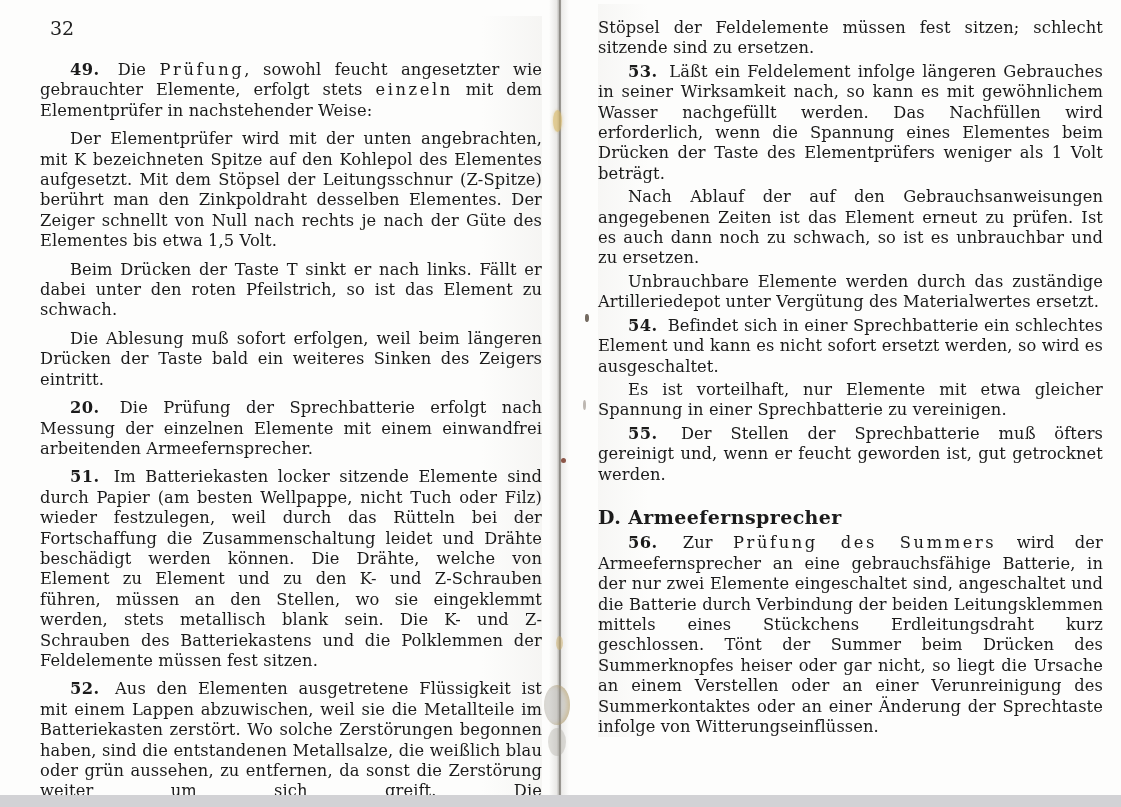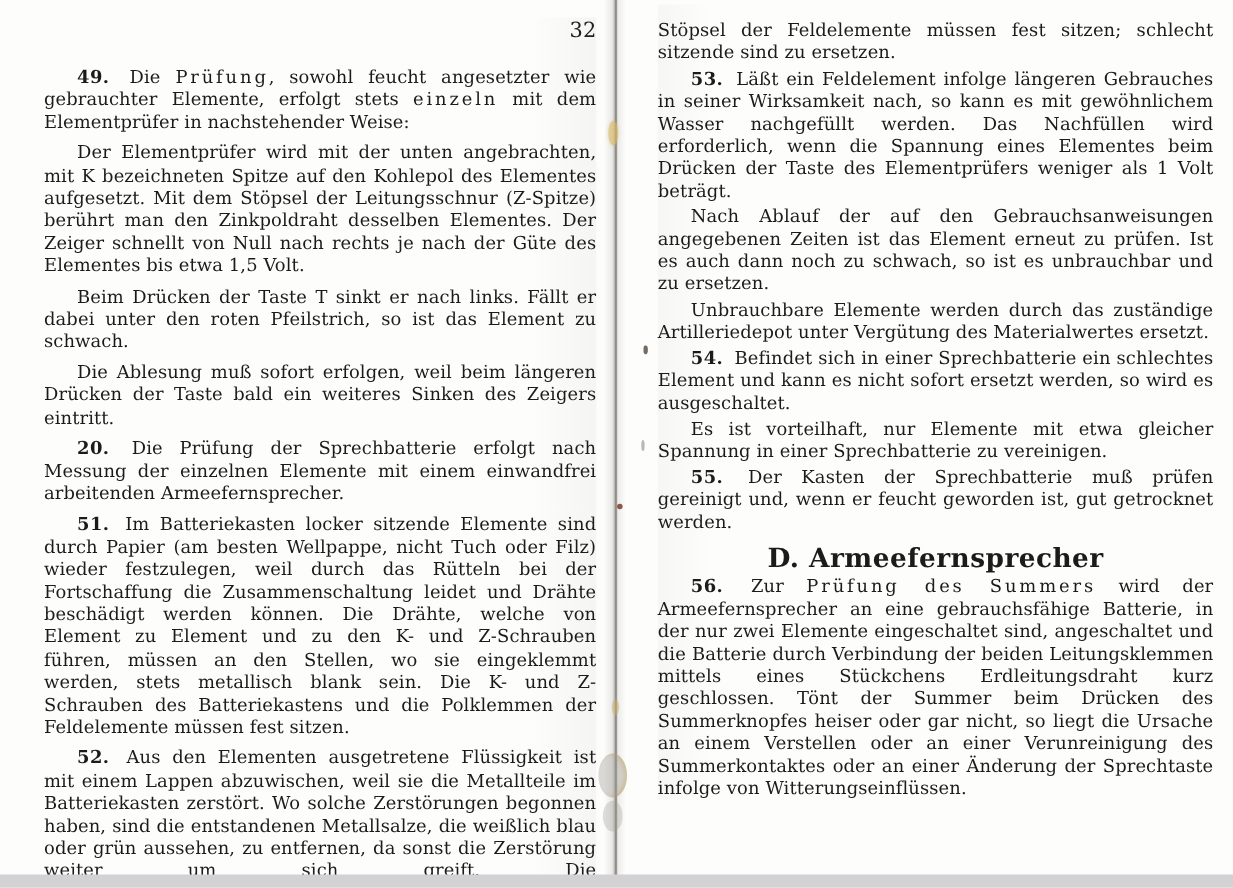--- a/index.html
+++ b/index.html
@@ -10,43 +10,42 @@
     overflow: hidden;
     font-family: "DejaVu Serif", serif;
     color: #1b1b1b;
   }
   .page { position: absolute; }
   #left-page  { left: 40px;  top: 16px; width: 502px;
                 background: linear-gradient(90deg, rgba(255,255,255,0) 88%, rgba(210,208,202,0.18) 100%); }
   #right-page { left: 598px; top: 4px;  width: 505px;
                 background: linear-gradient(90deg, rgba(210,208,202,0.15) 0%, rgba(255,255,255,0) 10%); }
   .pagenum { font-size: 19px; line-height: 24px; color: #202020; }
-  #left-page  .pagenum { text-align: right;  padding-left: 10px; }
+  #left-page  .pagenum { text-align: left;  padding-left: 10px; }
   #right-page .pagenum { text-align: right; padding-right: 22px; }
   .textcol {
     text-align: justify;
     font-size: 16.3px;
     line-height: 20.4px;
     letter-spacing: 0.1px;
   }
   #left-page  .textcol { margin-top: 20px; }
   #right-page .textcol { margin-top: 14px; }
   .textcol p { margin: 0; text-indent: 30px; }
   #left-page  .textcol p + p { margin-top: 8px; }
   #right-page .textcol p + p { margin-top: 3px; }
   #right-page .textcol h2 + p { margin-top: 4px; }
   p.noindent { text-indent: 0; }
   p.jlast { text-align-last: justify; }
   .num { font-weight: bold; letter-spacing: 0.4px; padding-right: 4px; }
   .sperr { letter-spacing: 2.6px; }
   h2.sec {
-    text-align: center;
-    font-size: 24px;
+    font-size: 19px;
     font-weight: bold;
-    margin: 12px 0 6px 0;
+    margin: 22px 0 6px 0;
     letter-spacing: 0.4px;
     text-indent: 0;
   }
   
   #gutter {
     position: absolute; left: 549px; top: 0; width: 20px; height: 796px;
     background: linear-gradient(90deg,
       rgba(142,139,132,0) 0%,
       rgba(142,139,132,0.18) 38%,
       rgba(110,107,100,0.45) 49%,
@@ -88,21 +87,21 @@
 </div>
 
 <div class="page" id="right-page">
   <div class="textcol">
       <p class="noindent"><span>Stöpsel der Feldelemente müssen fest sitzen; schlecht sitzende sind zu ersetzen.</span></p>
       <p><span class="num">53. </span><span>Läßt ein Feldelement infolge längeren Gebrauches in seiner Wirksamkeit nach, so kann es mit gewöhnlichem Wasser nachgefüllt werden. Das Nachfüllen wird erforderlich, wenn die Spannung eines Elementes beim Drücken der Taste des Elementprüfers weniger als 1 Volt beträgt.</span></p>
       <p><span>Nach Ablauf der auf den Gebrauchsanweisungen angegebenen Zeiten ist das Element erneut zu prüfen. Ist es auch dann noch zu schwach, so ist es unbrauchbar und zu ersetzen.</span></p>
       <p><span>Unbrauchbare Elemente werden durch das zuständige Artilleriedepot unter Vergütung des Materialwertes ersetzt.</span></p>
       <p><span class="num">54. </span><span>Befindet sich in einer Sprechbatterie ein schlechtes Element und kann es nicht sofort ersetzt werden, so wird es ausgeschaltet.</span></p>
       <p><span>Es ist vorteilhaft, nur Elemente mit etwa gleicher Spannung in einer Sprechbatterie zu vereinigen.</span></p>
-      <p><span class="num">55. </span><span>Der Kasten der Sprechbatterie muß prüfen gereinigt und, wenn er feucht geworden ist, gut getrocknet werden.</span></p>
+      <p><span class="num">55. </span><span>Der Stellen der Sprechbatterie muß öfters gereinigt und, wenn er feucht geworden ist, gut getrocknet werden.</span></p>
       <h2 class="sec">D. Armeefernsprecher</h2>
       <p><span class="num">56. </span><span>Zur </span><span class="sperr">Prüfung des Summers</span><span> wird der Armeefernsprecher an eine gebrauchsfähige Batterie, in der nur zwei Elemente eingeschaltet sind, angeschaltet und die Batterie durch Verbindung der beiden Leitungsklemmen mittels eines Stückchens Erdleitungsdraht kurz geschlossen. Tönt der Summer beim Drücken des Summerknopfes heiser oder gar nicht, so liegt die Ursache an einem Verstellen oder an einer Verunreinigung des Summerkontaktes oder an einer Änderung der Sprechtaste infolge von Witterungseinflüssen.</span></p>
     </div>
 </div>
 
 <div id="gutter"></div>
 <div id="gutter-line"></div>
 
 <div class="stain" id="stain-yellow-top"></div>
 <div class="stain" id="stain-brown-dot"></div>

